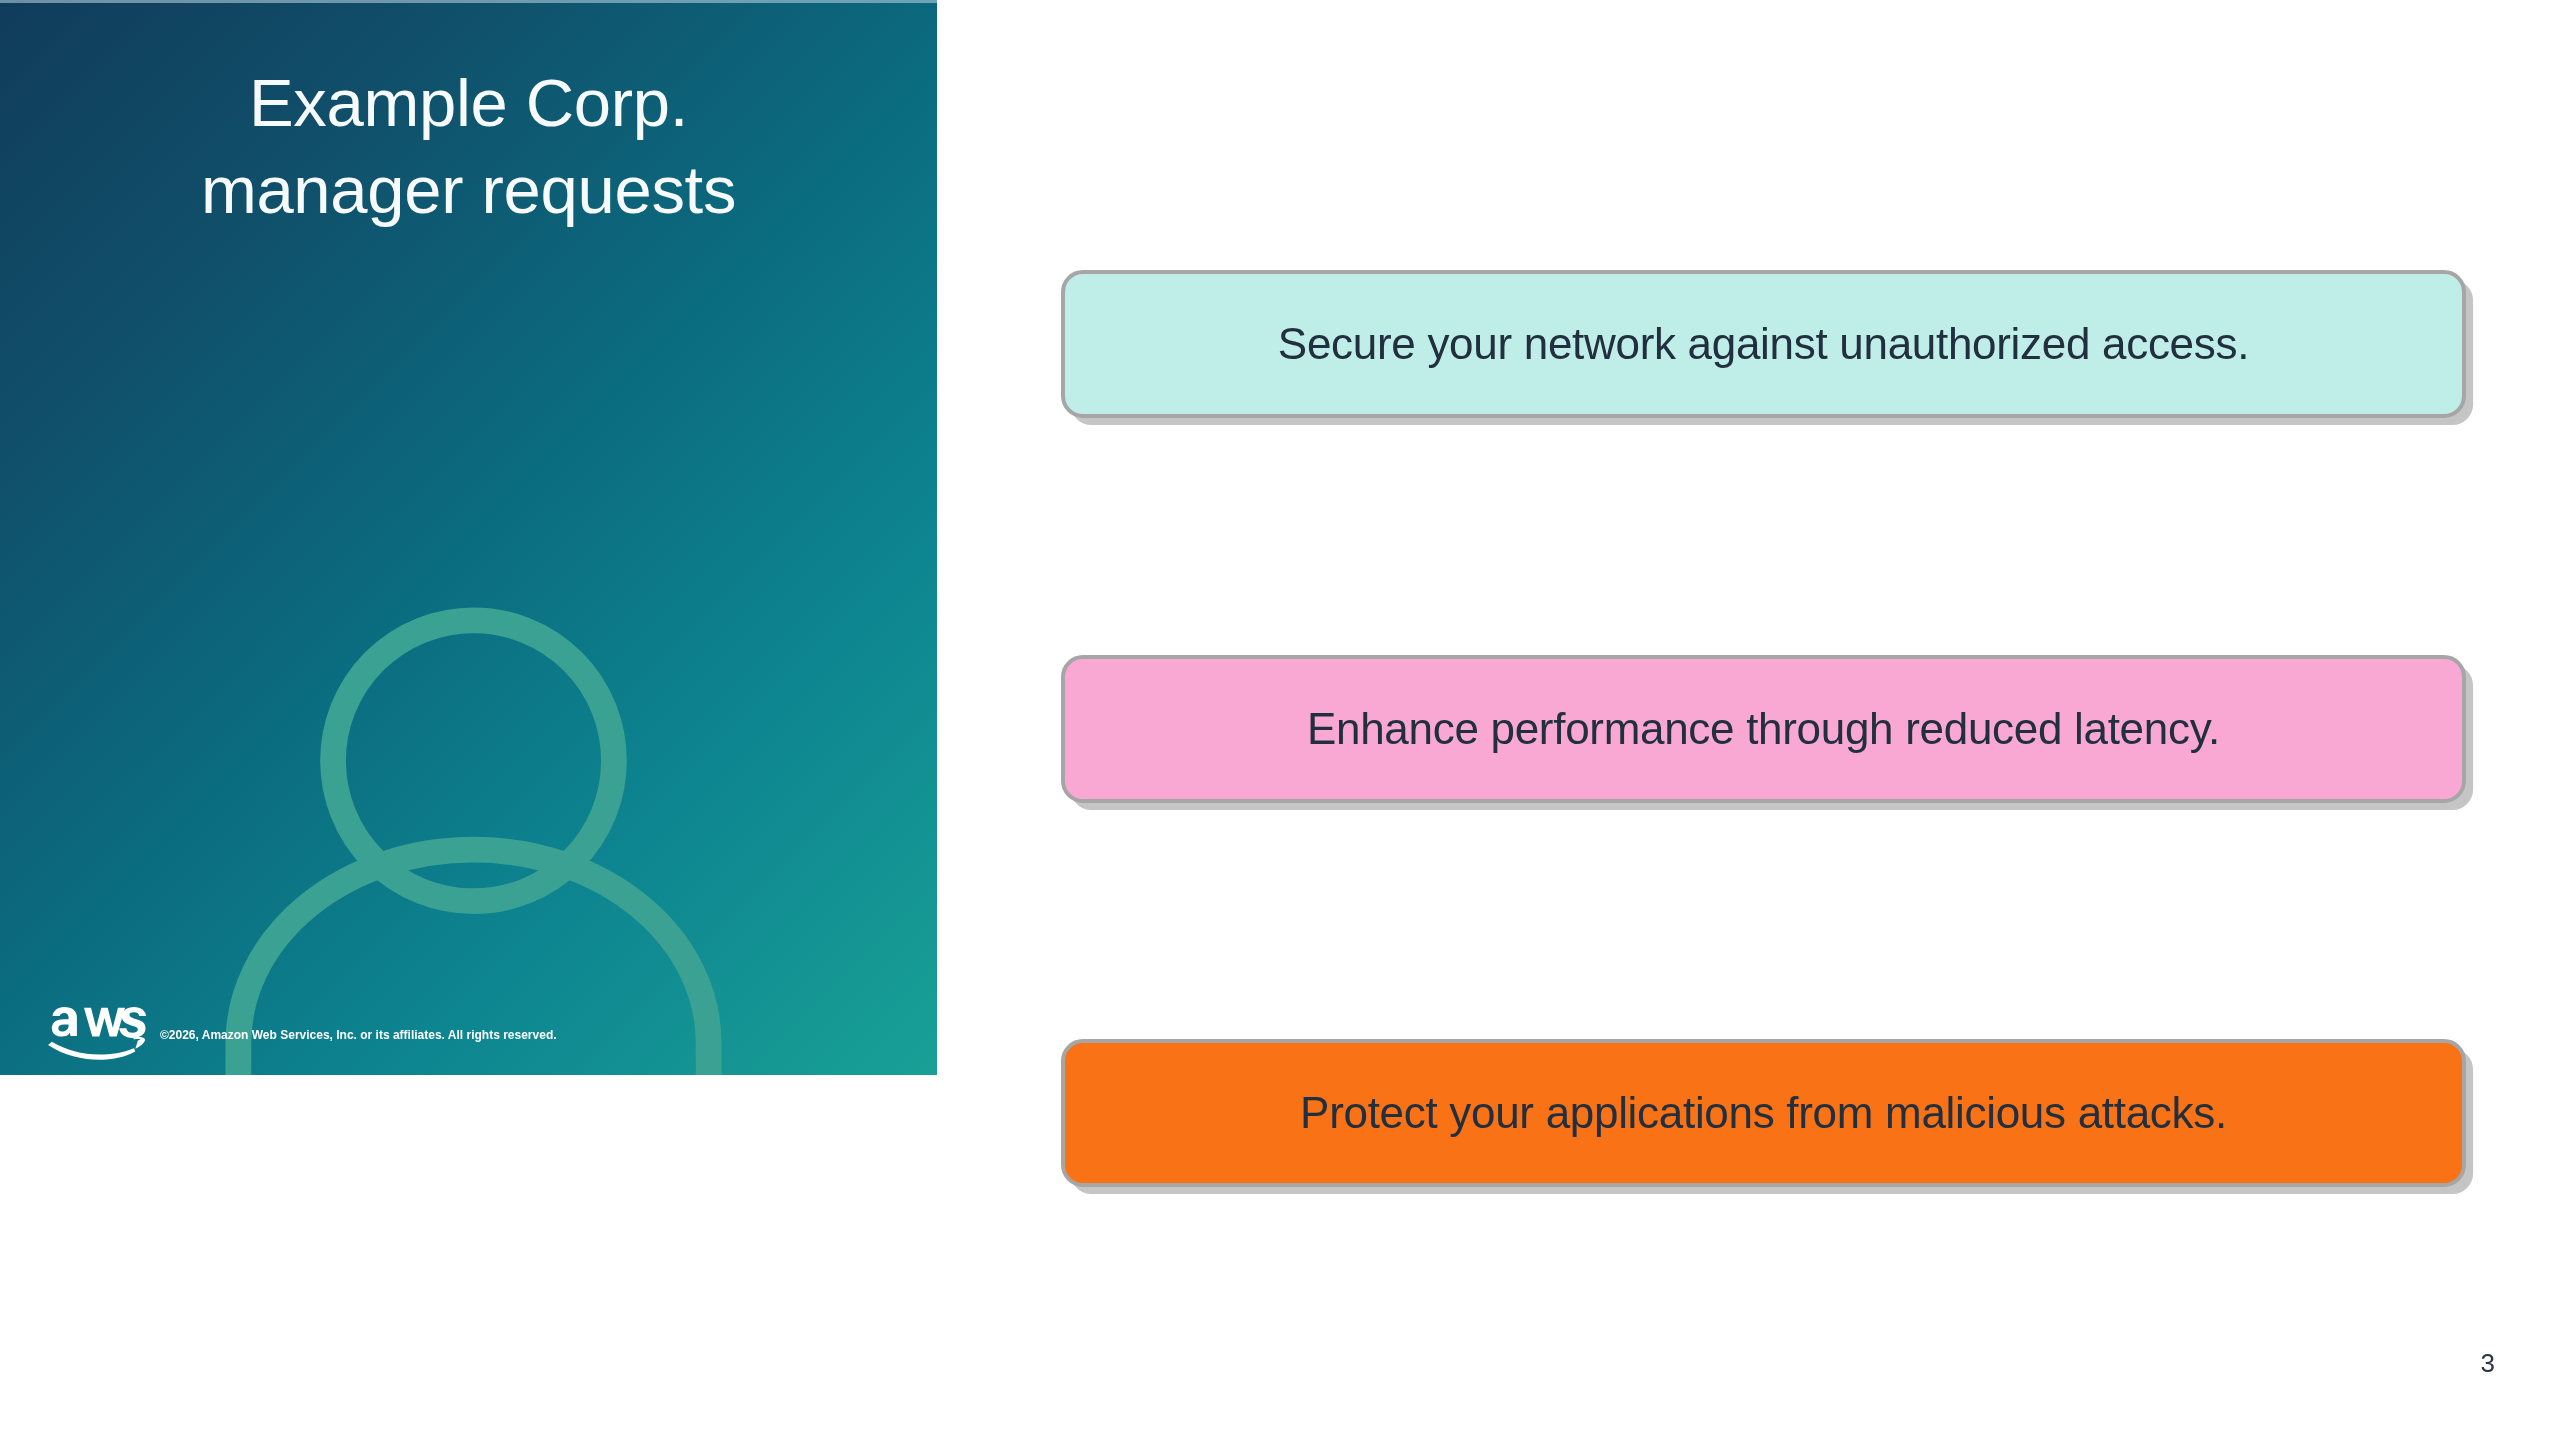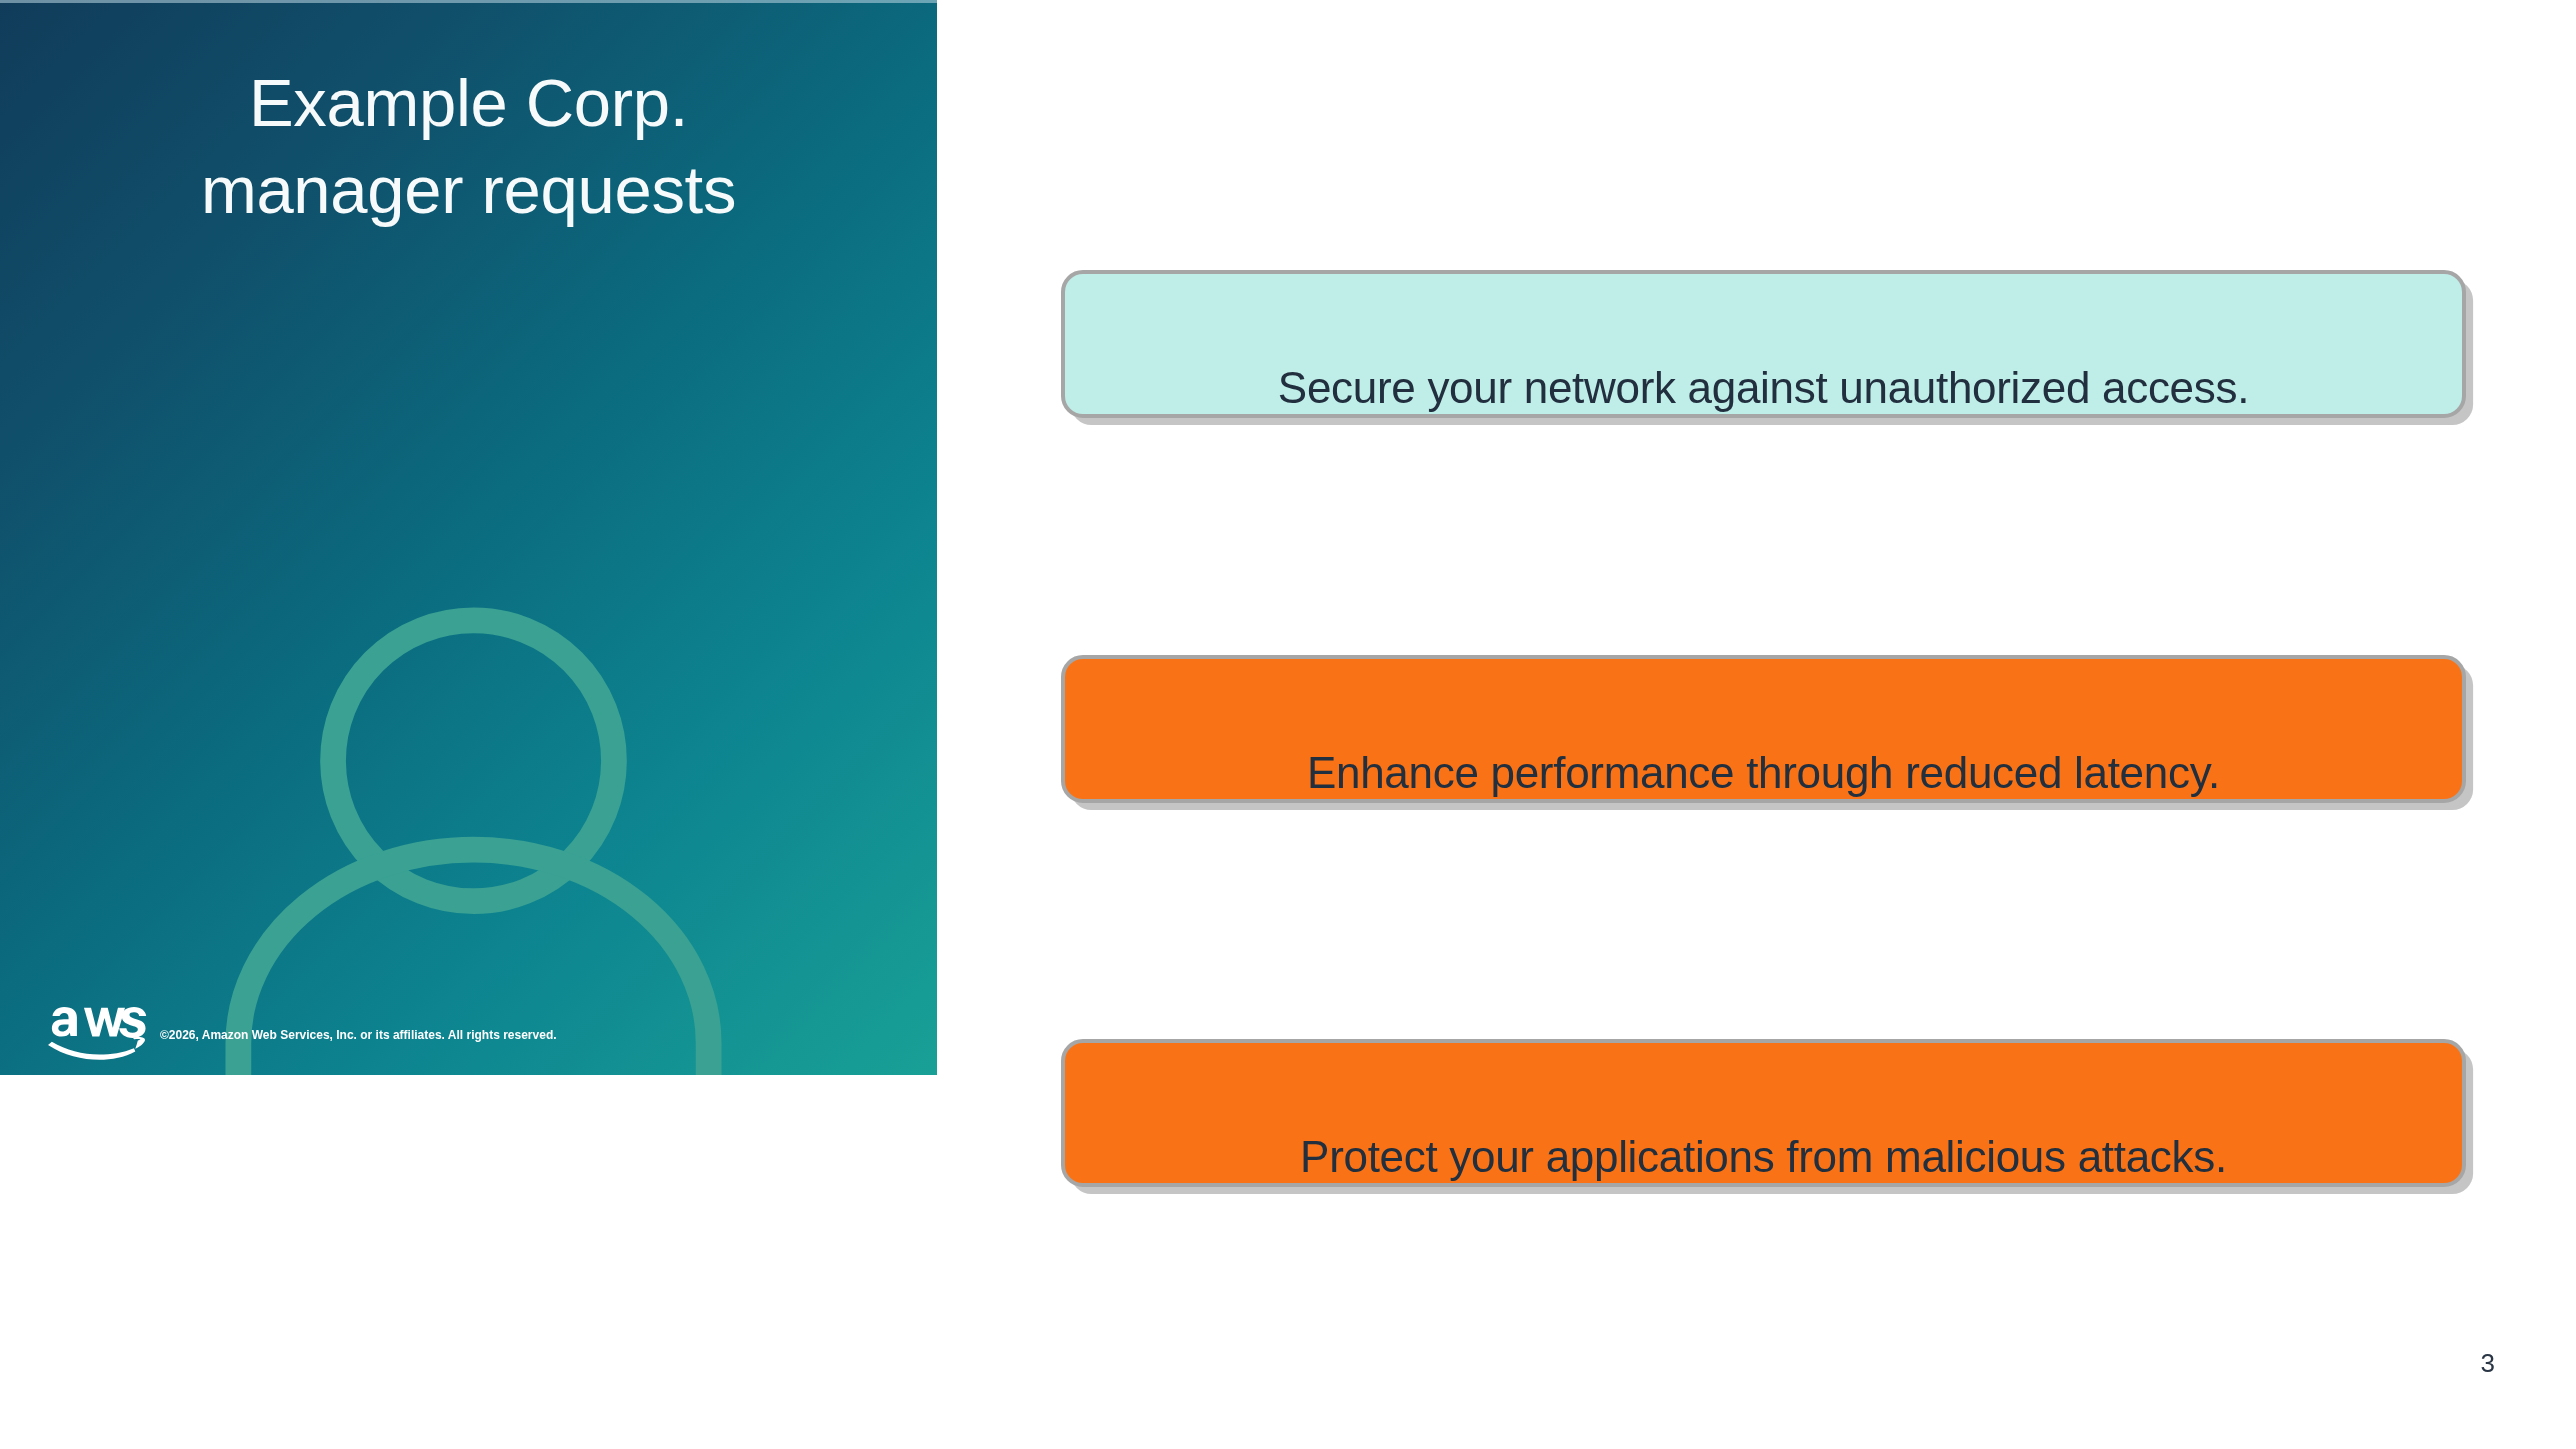--- a/index.html
+++ b/index.html
@@ -99,35 +99,35 @@
   .callout {
     position: absolute;
     left: 0;
     width: 1405px;
     height: 148px;
     border: 4.5px solid #A6A6A6;
     border-radius: 22px;
     box-sizing: border-box;
     box-shadow: 8.4px 8.4px 0 -1.3px rgba(150,150,150,0.55);
     display: flex;
-    align-items: flex-end;
+    align-items: center;
     justify-content: center;
     padding: 0 39px;
   }
   .callout-text {
     color: #222F3E;
     font-size: 44px;
     font-weight: 400;
     font-family: "Liberation Sans", sans-serif;
     line-height: 1.18;
     text-align: center;
     letter-spacing: -0.3px;
   }
   .callout-1 { top: 270px;  background: #BFEDE8; }
-  .callout-2 { top: 655px; background: #f97316; }
+  .callout-2 { top: 655px; background: #f9a8d4; }
   .callout-3 { top: 1039px; background: #f97316; }
 
   .page-number {
     position: absolute;
     right: 81px;
     top: 1348px;
     color: #2A3545;
     font-size: 26px;
     font-family: "Liberation Sans", sans-serif;
     font-weight: 400;

